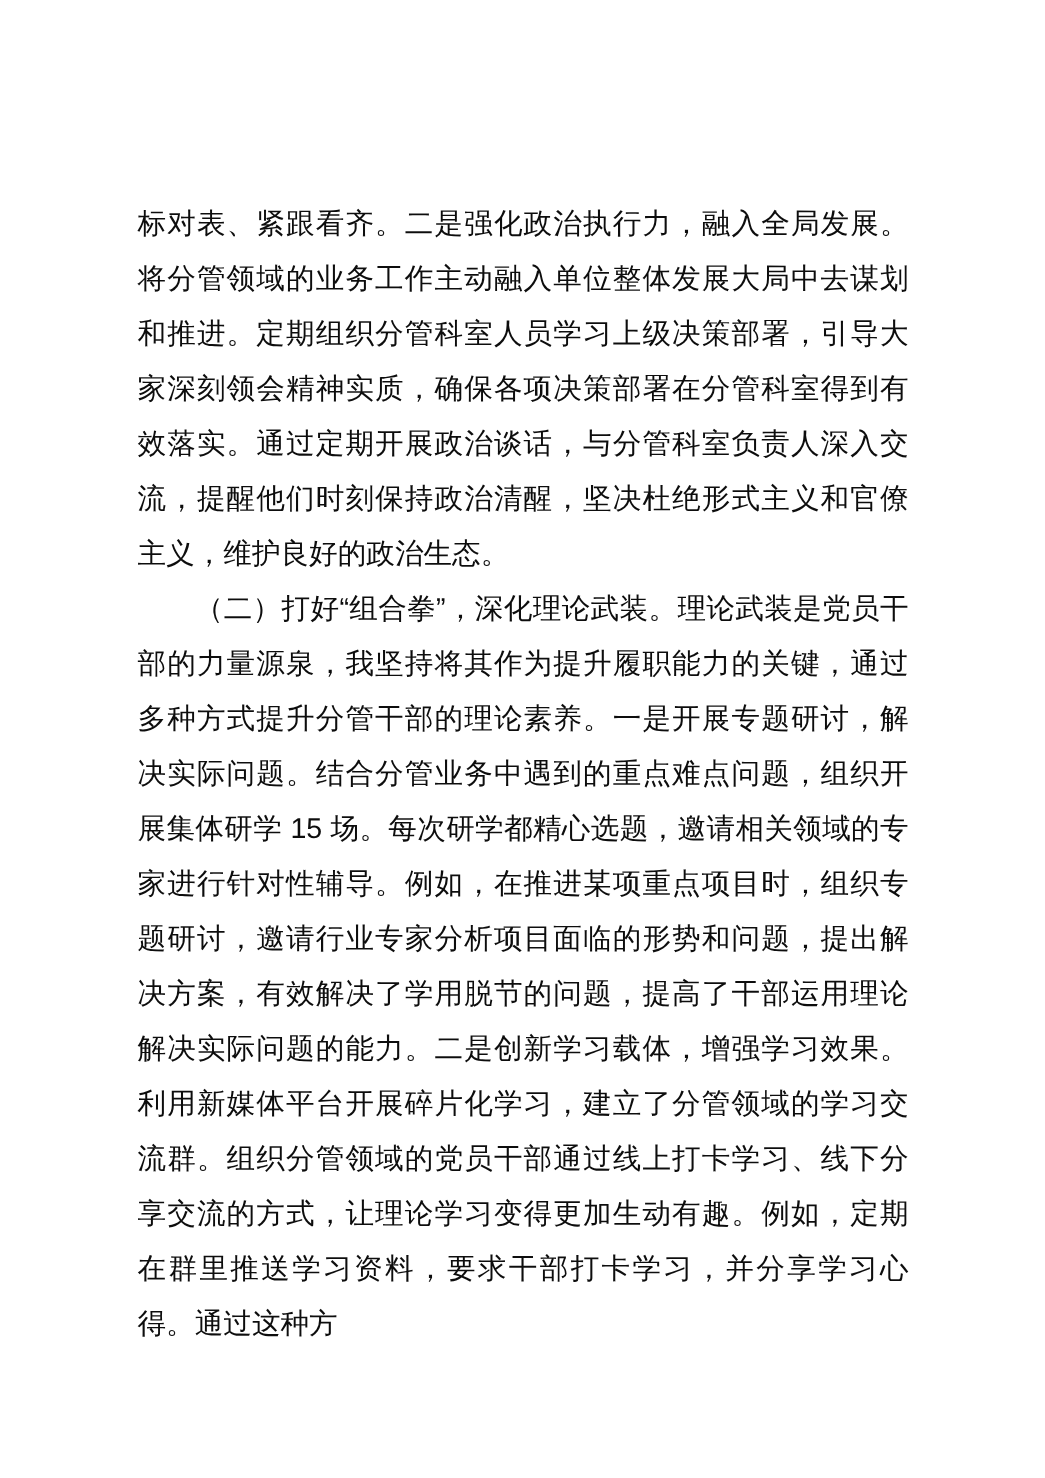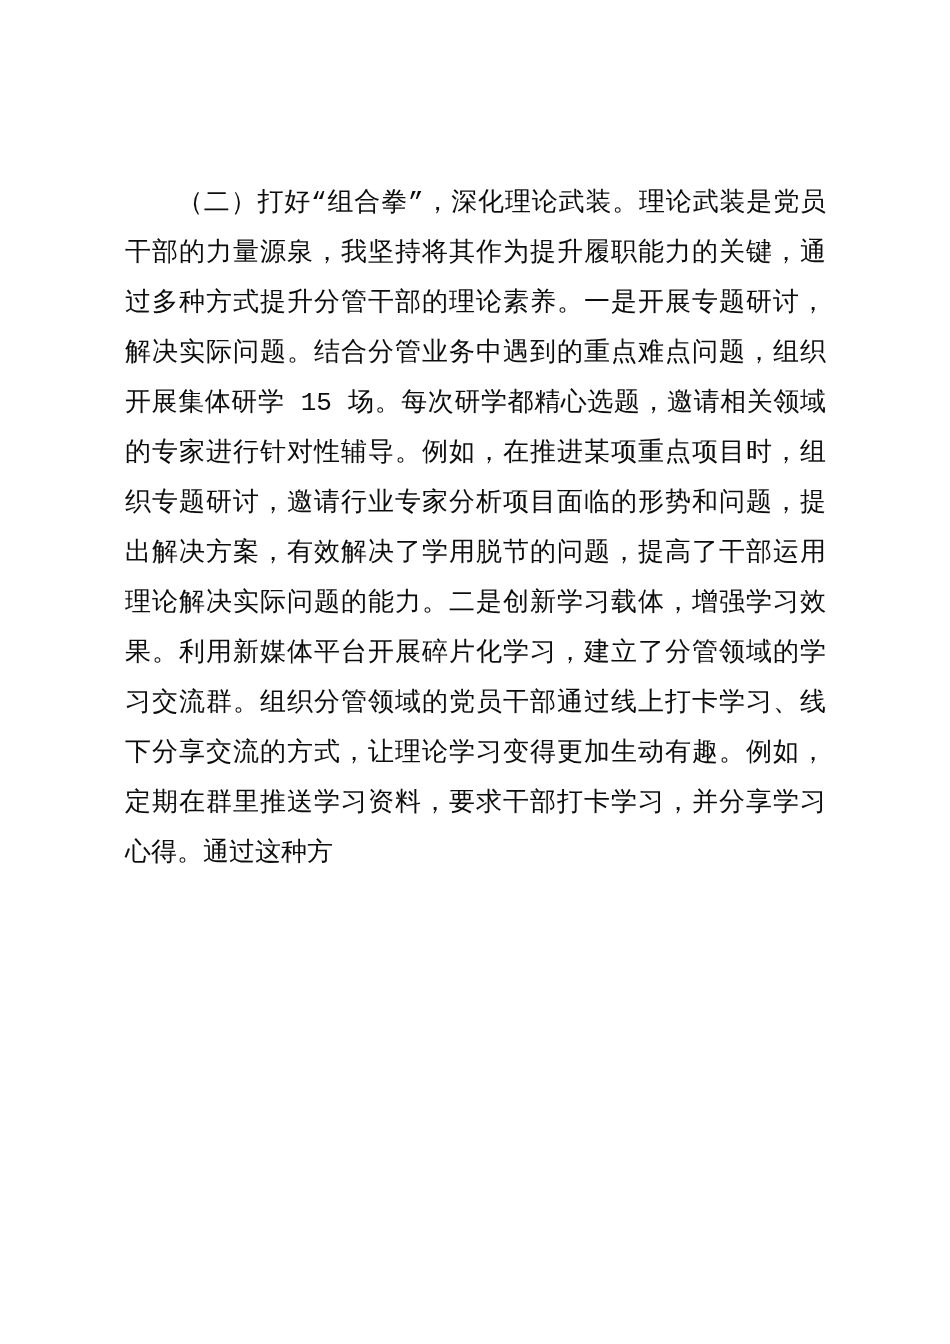--- a/index.html
+++ b/index.html
@@ -27,21 +27,21 @@
     line-height: 50px;
     color: #0d0d0d;
     text-align: justify;
     text-justify: inter-ideograph;
     letter-spacing: 0px;
     word-break: break-all;
     overflow-wrap: break-word;
   }
   .doc-page p.indented {
     text-indent: 2em;
-    font-family: Liberation Mono, monospace;
   }
 </style>
 </head>
 <body>
 
 <div class="doc-page">
+  <p>标对表、紧跟看齐。二是强化政治执行力，融入全局发展。将分管领域的业务工作主动融入单位整体发展大局中去谋划和推进。定期组织分管科室人员学习上级决策部署，引导大家深刻领会精神实质，确保各项决策部署在分管科室得到有效落实。通过定期开展政治谈话，与分管科室负责人深入交流，提醒他们时刻保持政治清醒，坚决杜绝形式主义和官僚主义，维护良好的政治生态。</p>
   <p class="indented">（二）打好“组合拳”，深化理论武装。理论武装是党员干部的力量源泉，我坚持将其作为提升履职能力的关键，通过多种方式提升分管干部的理论素养。一是开展专题研讨，解决实际问题。结合分管业务中遇到的重点难点问题，组织开展集体研学 15 场。每次研学都精心选题，邀请相关领域的专家进行针对性辅导。例如，在推进某项重点项目时，组织专题研讨，邀请行业专家分析项目面临的形势和问题，提出解决方案，有效解决了学用脱节的问题，提高了干部运用理论解决实际问题的能力。二是创新学习载体，增强学习效果。利用新媒体平台开展碎片化学习，建立了分管领域的学习交流群。组织分管领域的党员干部通过线上打卡学习、线下分享交流的方式，让理论学习变得更加生动有趣。例如，定期在群里推送学习资料，要求干部打卡学习，并分享学习心得。通过这种方</p>
 </div>
 
 </body></html>

